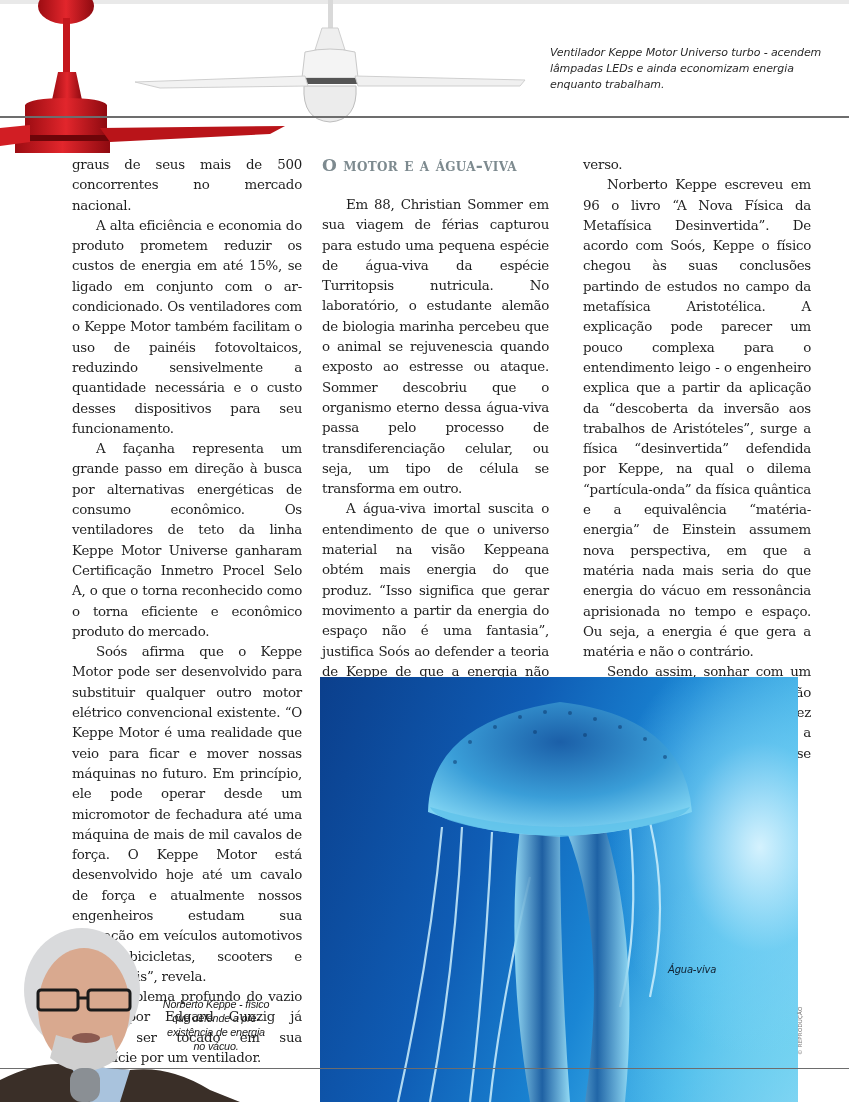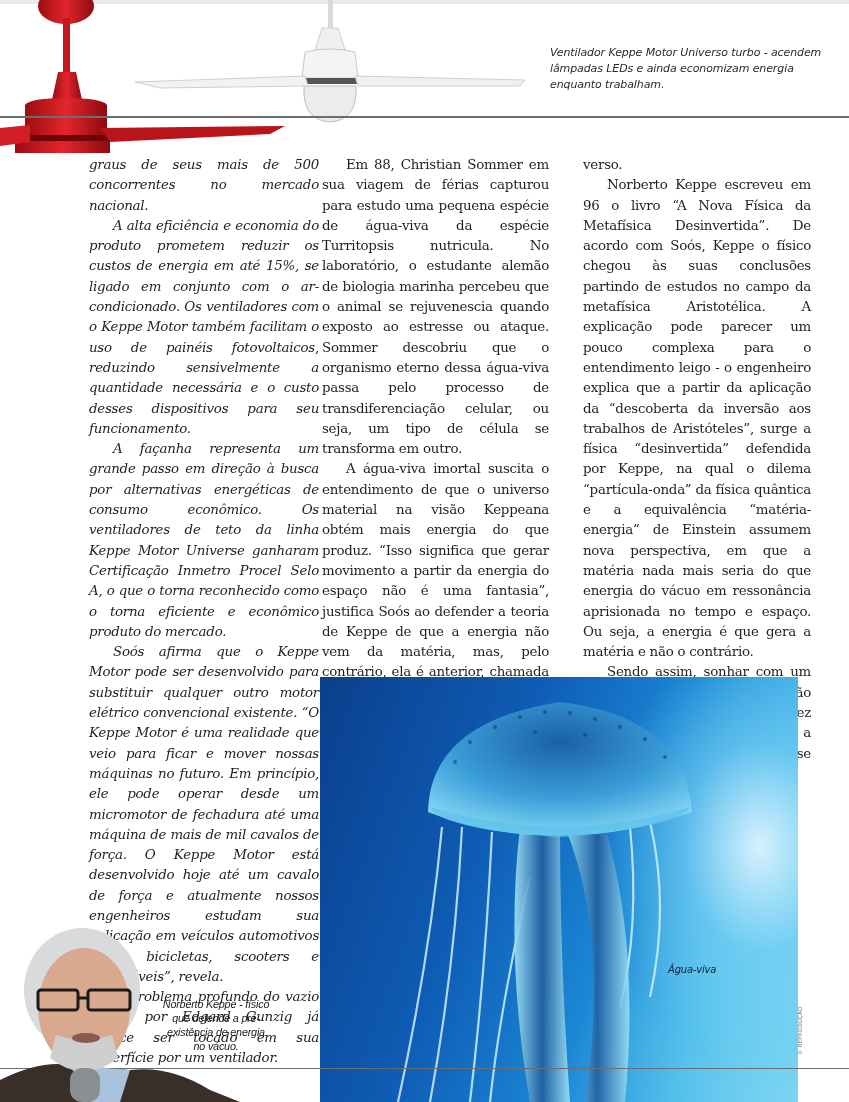--- a/index.html
+++ b/index.html
@@ -23,21 +23,21 @@
     font-size: 11px; line-height: 16px; color: #2a2a2a; letter-spacing: -0.1px;
   }
 
   
   .col {
     position: absolute; top: 155px; font-size: 13.4px; line-height: 20.3px;
     text-align: justify; hyphens: manual; letter-spacing: -0.25px;
   }
   .col p { text-indent: 24px; }
   .col p.noindent { text-indent: 0; }
-  .col-1 { left: 89px; width: 230px; font-style: italic; }
+  .col-1 { left: 72px; width: 230px; }
   .col-2 { left: 322px; width: 227px; top: 155px; }
   .col-3 { left: 570px; width: 228px; margin-left: 13px; }
 
   .section-heading {
     font-variant: small-caps; font-size: 17px; line-height: 20px;
     color: #7d8a8f; letter-spacing: 0.3px; margin-bottom: 20px; text-indent: 0 !important;
     text-align: left;
   }
 
   
@@ -109,20 +109,21 @@
 
 <div class="col col-1">
   <p class="noindent">graus de seus mais de 500 concorrentes no mercado nacional.</p>
   <p>A alta eficiência e economia do produto prometem reduzir os custos de energia em até 15%, se ligado em conjunto com o ar-condicionado. Os ventiladores com o Keppe Motor também facilitam o uso de painéis fotovoltaicos, reduzindo sensivelmente a quantidade necessária e o custo desses dispositivos para seu funcionamento.</p>
   <p>A façanha representa um grande passo em direção à busca por alternativas energéticas de consumo econômico. Os ventiladores de teto da linha Keppe Motor Universe ganharam Certificação Inmetro Procel Selo A, o que o torna reconhecido como o torna eficiente e econômico produto do mercado.</p>
   <p>Soós afirma que o Keppe Motor pode ser desenvolvido para substituir qualquer outro motor elétrico convencional existente. “O Keppe Motor é uma realidade que veio para ficar e mover nossas máquinas no futuro. Em princípio, ele pode operar desde um micromotor de fechadura até uma máquina de mais de mil cavalos de força. O Keppe Motor está desenvolvido hoje até um cavalo de força e atualmente nossos engenheiros estudam sua aplicação em veículos automotivos como bicicletas, scooters e automóveis”, revela.</p>
   <p>O problema profundo do vazio citado por Edgard Gunzig já parece ser tocado em sua superfície por um ventilador.</p>
 </div>
 
 <div class="col col-2">
+  <h2 class="section-heading">O motor e a água-viva</h2>
   <p>Em 88, Christian Sommer em sua viagem de férias capturou para estudo uma pequena espécie de água-viva da espécie Turritopsis nutricula. No laboratório, o estudante alemão de biologia marinha percebeu que o animal se rejuvenescia quando exposto ao estresse ou ataque. Sommer descobriu que o organismo eterno dessa água-viva passa pelo processo de transdiferenciação celular, ou seja, um tipo de célula se transforma em outro.</p>
   <p>A água-viva imortal suscita o entendimento de que o universo material na visão Keppeana obtém mais energia do que produz. “Isso significa que gerar movimento a partir da energia do espaço não é uma fantasia”, justifica Soós ao defender a teoria de Keppe de que a energia não vem da matéria, mas, pelo contrário, ela é anterior, chamada por ele de Energia Essencial, que é infinita e existe em toda parte, em todo o uni-</p>
 </div>
 
 <div class="col col-3">
   <p class="noindent">verso.</p>
   <p>Norberto Keppe escreveu em 96 o livro “A Nova Física da Metafísica Desinvertida”. De acordo com Soós, Keppe o físico chegou às suas conclusões partindo de estudos no campo da metafísica Aristotélica. A explicação pode parecer um pouco complexa para o entendimento leigo - o engenheiro explica que a partir da aplicação da “descoberta da inversão aos trabalhos de Aristóteles”, surge a física “desinvertida” defendida por Keppe, na qual o dilema “partícula-onda” da física quântica e a equivalência “matéria-energia” de Einstein assumem nova perspectiva, em que a matéria nada mais seria do que energia do vácuo em ressonância aprisionada no tempo e espaço.  Ou seja, a energia é que gera a matéria e não o contrário.</p>
   <p>Sendo assim, sonhar com um motor perpétuo não seria algo tão distante da realidade, uma vez que a própria natureza, no caso, a da água-viva, também se reinventa.</p>
 </div>
 

